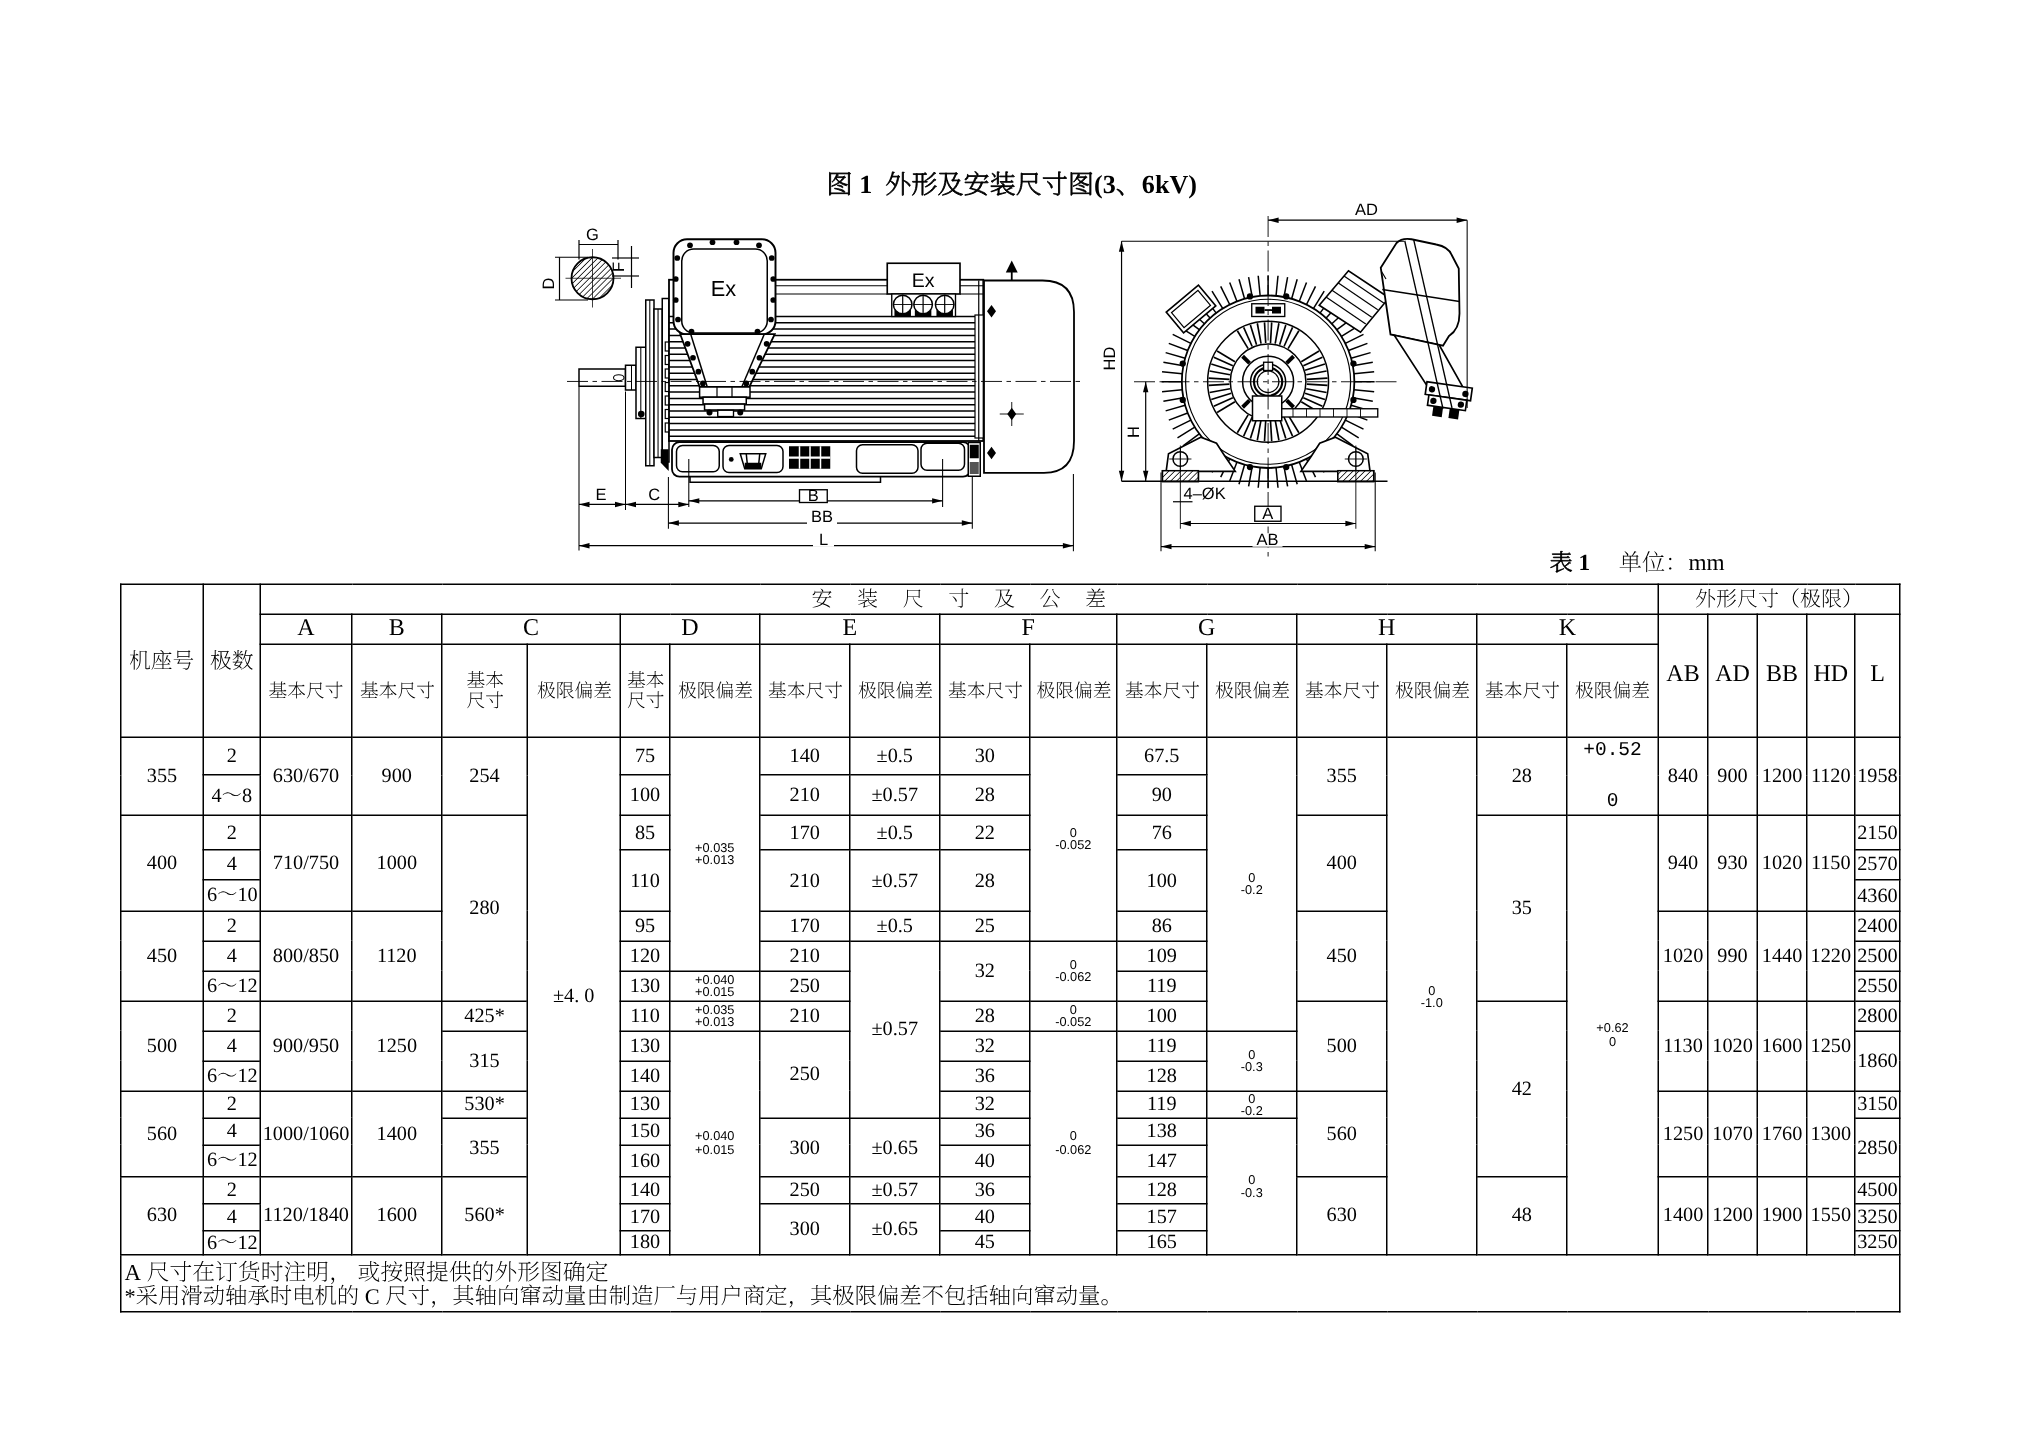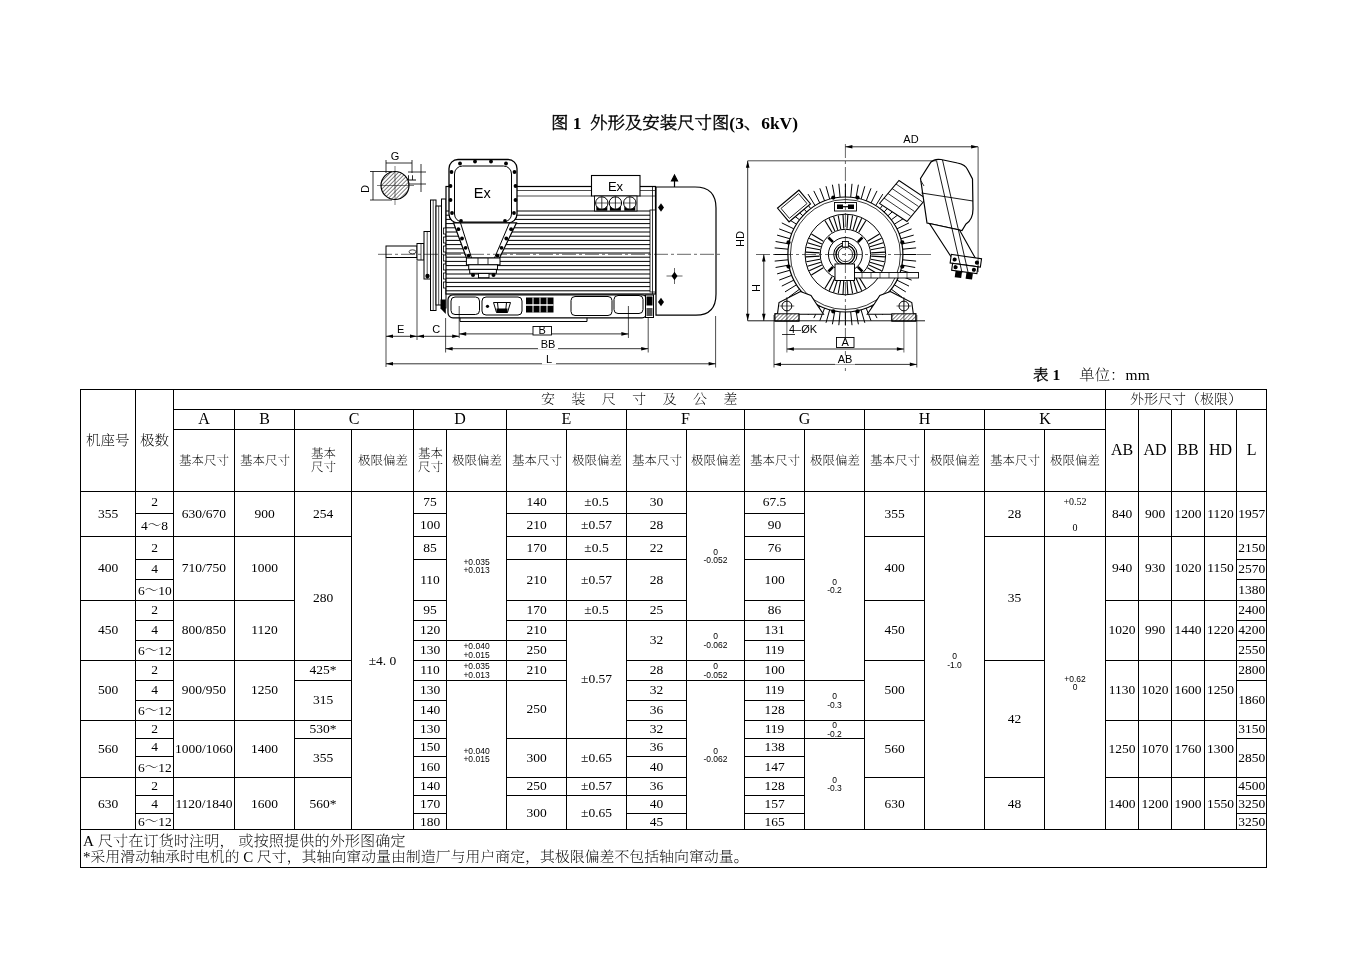--- a/index.html
+++ b/index.html
@@ -7,21 +7,21 @@
 #page { position:relative; width:1353px; height:956px; overflow:hidden; }
 #title { position:absolute; left:551px; top:114px; }
 #tab1 { position:absolute; left:1033px; top:367px; }
 #tbl { position:absolute; left:80px; top:389px; border-collapse:collapse; table-layout:fixed; }
 #tbl td { border:1px solid #000; text-align:center; vertical-align:middle; padding:0; overflow:hidden; font-size:13.5px; line-height:1.05; }
 #tbl td.hz { font-size:13px; }
 #tbl td.hl { font-size:16px; }
 
 #tbl td.note { text-align:left; padding:1px 0 0 2px; }
 .tol { font-family:"Liberation Sans", sans-serif; font-size:8.5px; line-height:1.0; }
-.tolk { font-family:Liberation Serif, serif; font-size:10px; line-height:1.3; }
+.tolk { font-family:Liberation Mono, monospace; font-size:13px; line-height:1.3; }
 #page > svg.main { position:absolute; left:0; top:0; }
 svg.cj { vertical-align:middle; }
 .dl { font-family:"Liberation Sans", sans-serif; font-size:11px; fill:#000; }
 .ex1 { font-family:"Liberation Sans", sans-serif; font-size:14.5px; fill:#000; }
 .ex2 { font-family:"Liberation Sans", sans-serif; font-size:13px; fill:#000; }
 </style>
 </head>
 <body>
 <div id="page">
 <svg width="0" height="0" style="position:absolute">
@@ -814,21 +814,21 @@
             <div class="tol">0<br>-1.0</div>
           </td>
 <td rowspan="2" class="d">28</td>
 <td rowspan="2" class="d">
             <div class="tolk">+0.52<br><br>0</div>
           </td>
 <td rowspan="2" class="d">840</td>
 <td rowspan="2" class="d">900</td>
 <td rowspan="2" class="d">1200</td>
 <td rowspan="2" class="d">1120</td>
-<td rowspan="2" class="d">1957</td>
+<td rowspan="2" class="d">1958</td>
 </tr>
 <tr style="height:23px">
 <td class="d"><svg class="cj" width="27" height="15">
               <text x="0.00" y="11.61" fill="#000" font-family="Liberation Serif" font-size="13.5px">4</text>
               <use href="#cjff5e" transform="translate(6.75,11.61) scale(0.01350,-0.01350)"></use>
               <text x="20.25" y="11.61" fill="#000" font-family="Liberation Serif" font-size="13.5px">8</text>
             </svg></td>
 <td class="d">100</td>
 <td class="d">210</td>
 <td class="d">±0.57</td>
@@ -865,21 +865,21 @@
 <td rowspan="2" class="d">28</td>
 <td rowspan="2" class="d">100</td>
 <td class="d">2570</td>
 </tr>
 <tr style="height:21px">
 <td class="d"><svg class="cj" width="34" height="15">
               <text x="0.00" y="11.61" fill="#000" font-family="Liberation Serif" font-size="13.5px">6</text>
               <use href="#cjff5e" transform="translate(6.75,11.61) scale(0.01350,-0.01350)"></use>
               <text x="20.25" y="11.61" fill="#000" font-family="Liberation Serif" font-size="13.5px">10</text>
             </svg></td>
-<td class="d">1380</td>
+<td class="d">4360</td>
 </tr>
 <tr style="height:20px">
 <td rowspan="3" class="d">450</td>
 <td class="d">2</td>
 <td rowspan="3" class="d">800/850</td>
 <td rowspan="3" class="d">1120</td>
 <td class="d">95</td>
 <td class="d">170</td>
 <td class="d">±0.5</td>
 <td class="d">25</td>
@@ -893,22 +893,22 @@
 </tr>
 <tr style="height:20px">
 <td class="d">4</td>
 <td class="d">120</td>
 <td class="d">210</td>
 <td rowspan="6" class="d">±0.57</td>
 <td rowspan="2" class="d">32</td>
 <td rowspan="2" class="d">
             <div class="tol">0<br>-0.062</div>
           </td>
-<td class="d">131</td>
-<td class="d">4200</td>
+<td class="d">109</td>
+<td class="d">2500</td>
 </tr>
 <tr style="height:20px">
 <td class="d"><svg class="cj" width="34" height="15">
               <text x="0.00" y="11.61" fill="#000" font-family="Liberation Serif" font-size="13.5px">6</text>
               <use href="#cjff5e" transform="translate(6.75,11.61) scale(0.01350,-0.01350)"></use>
               <text x="20.25" y="11.61" fill="#000" font-family="Liberation Serif" font-size="13.5px">12</text>
             </svg></td>
 <td class="d">130</td>
 <td class="d">
             <div class="tol">+0.040<br>+0.015</div>

